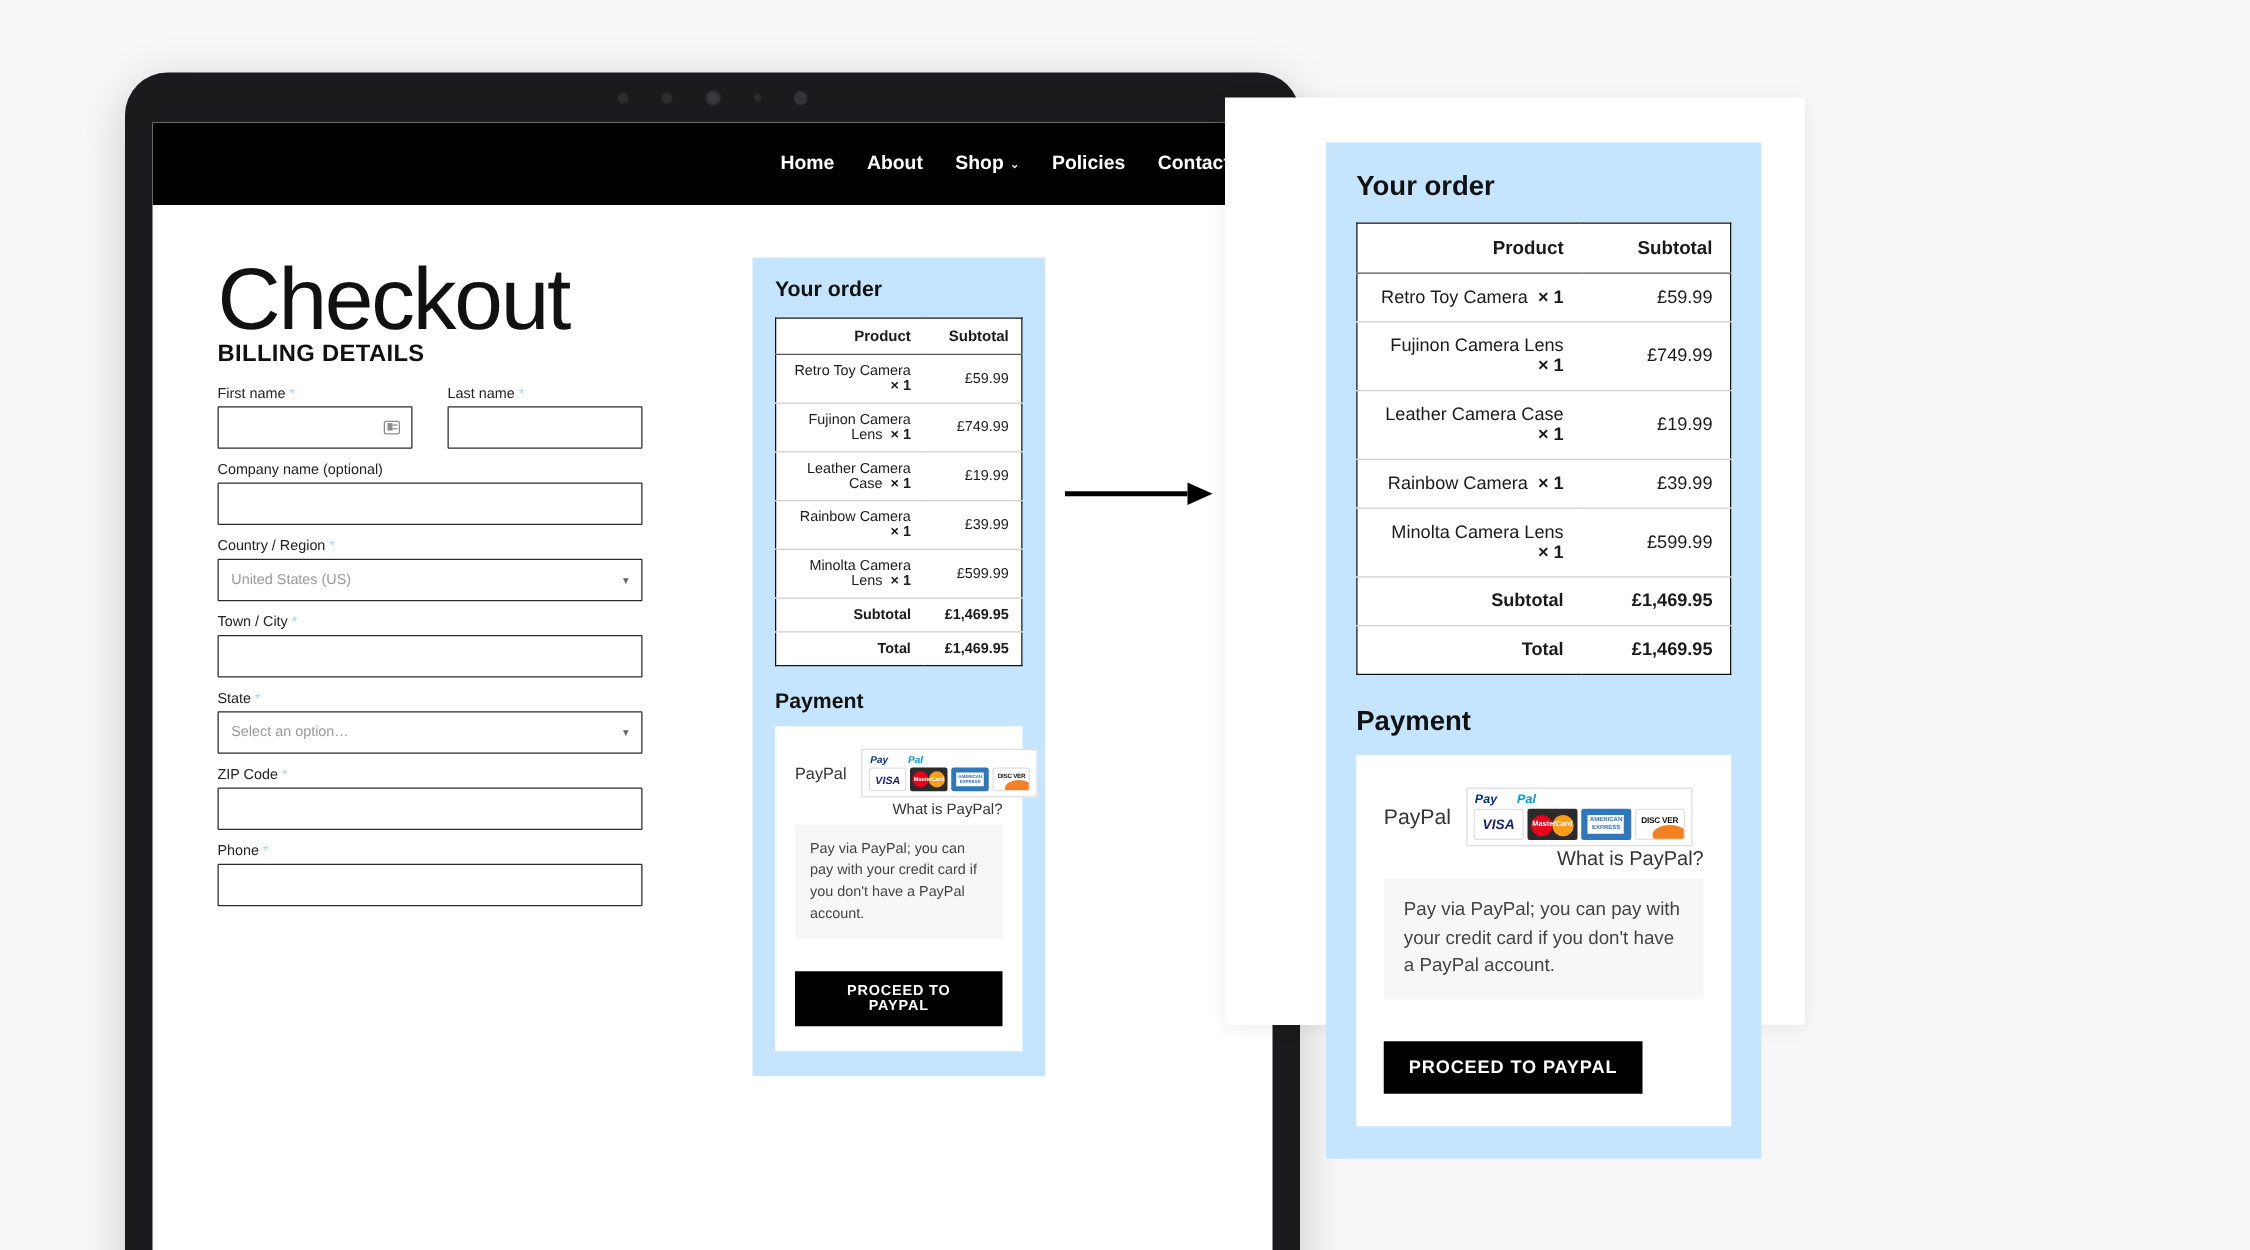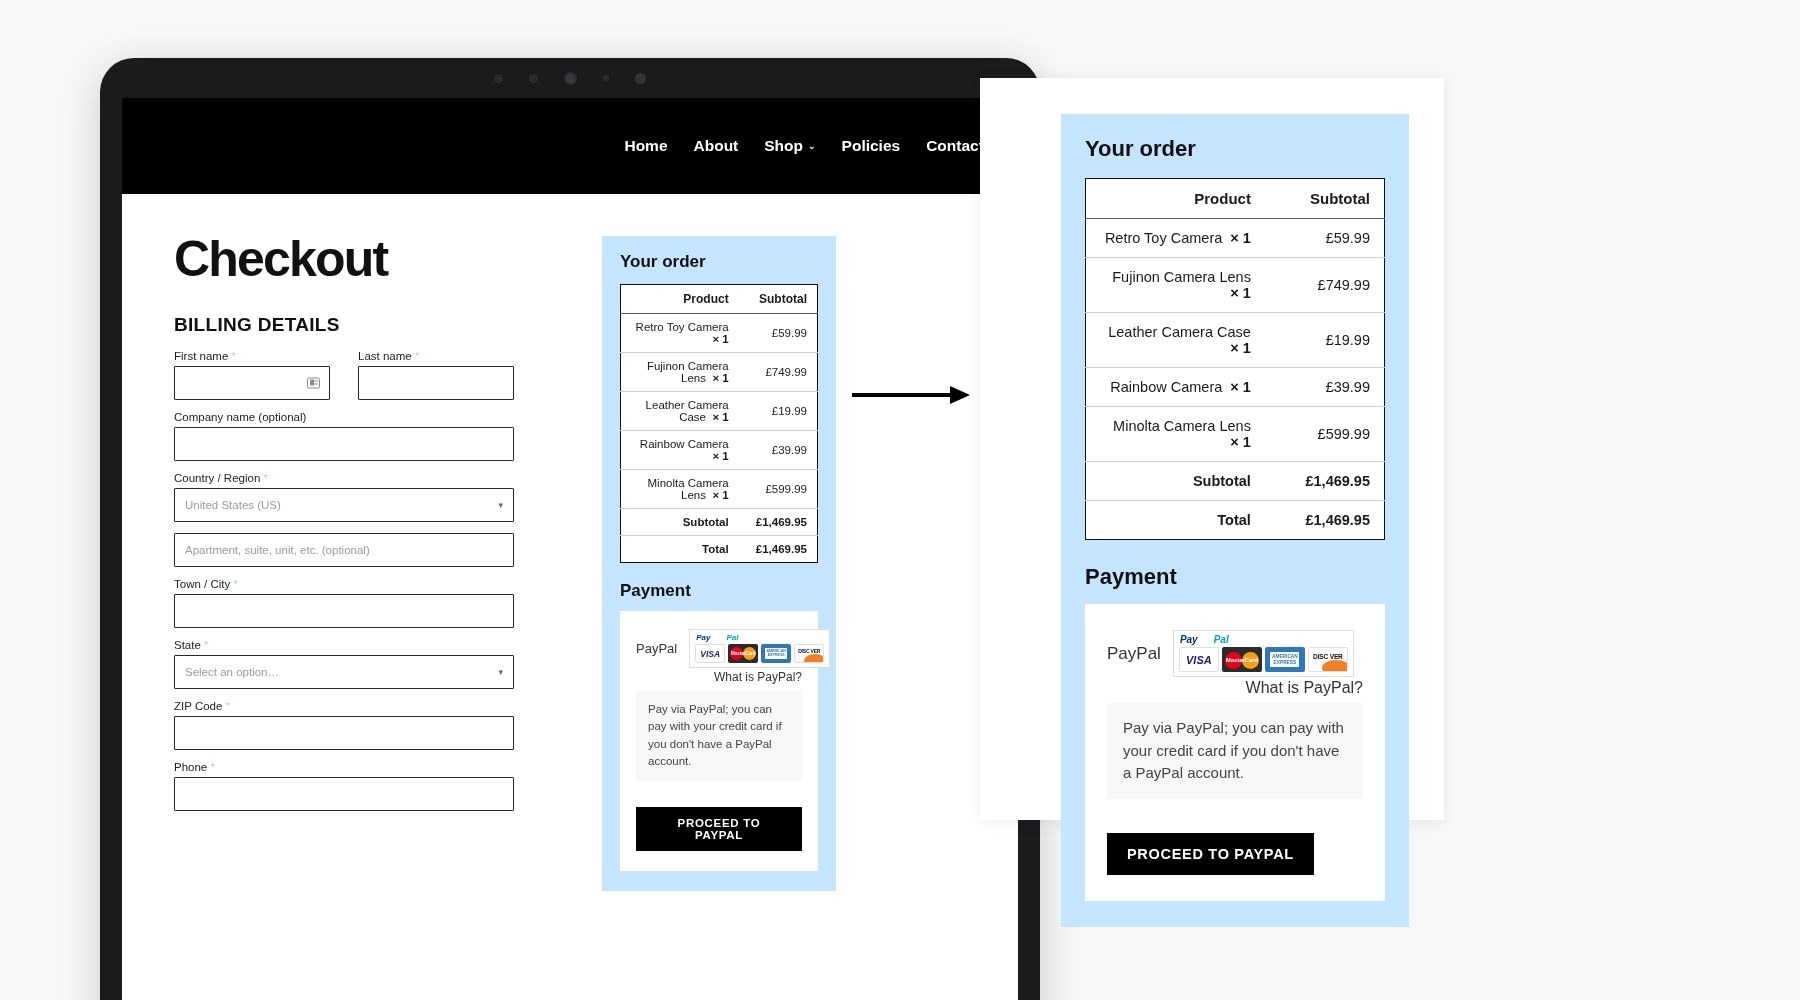--- a/index.html
+++ b/index.html
@@ -28,38 +28,38 @@
   .sensor.s3 { width: 13px; height: 13px; background: #3a3a3e; box-shadow: inset 0 0 3px #111; }
   .sensor.s4 { width: 6px; height: 6px; }
   .sensor.s5 { width: 11px; height: 11px; background: #343438; }
 
   .screen {
     position: absolute; left: 22px; top: 40px;
     width: 896px; height: 960px;
     background: #ffffff; overflow: hidden;
   }
   .site-nav {
-    height: 96px; background: #000; color: #fff;
+    height: 66px; background: #000; color: #fff;
     display: flex; align-items: center; justify-content: flex-end;
     padding-right: 0px; gap: 0;
   }
   .nav-list { display: flex; align-items: center; gap: 26px; padding-right: 10px; }
   .nav-item {
     font-size: 15.5px; font-weight: bold; color: #fff;
     display: flex; align-items: center; gap: 5px; white-space: nowrap;
   }
   .chev { font-size: 9px; opacity: .9; }
 
   .page-body { padding: 42px 52px 0 52px; display: flex; gap: 44px; }
   .col-left { width: 340px; flex: none; }
   .col-right { width: 278px; flex: none; }
 
   .page-title {
-    font-size: 50px; font-weight: bold; letter-spacing: -1.8px;
-    line-height: .95; color: #111; margin-bottom: 30px;
+    font-size: 70px; font-weight: normal; letter-spacing: -1.8px;
+    line-height: .95; color: #111; 
   }
   .section-head {
     font-size: 19px; font-weight: bold; letter-spacing: .3px;
     color: #111; margin-bottom: 14px;
   }
   .field { margin-bottom: 11px; }
   .field-row { display: flex; gap: 28px; }
   .field-row .field { flex: 1; }
   .f-label {
     font-size: 11.5px; color: #222; margin-bottom: 4px; display: block;
@@ -263,25 +263,20 @@
             <label class="f-label">
               <span>Country / Region</span>
               <span class="req">*</span>
             </label>
             <div class="f-input select">
               <span>United States (US)</span>
             </div>
           </div>
 
 
-          <div class="field">
-            <div class="f-input">
-              <span>Apartment, suite, unit, etc. (optional)</span>
-            </div>
-          </div>
 
           <div class="field">
             <label class="f-label">
               <span>Town / City</span>
               <span class="req">*</span>
             </label>
             <div class="f-input">
               <span></span>
             </div>
           </div>

